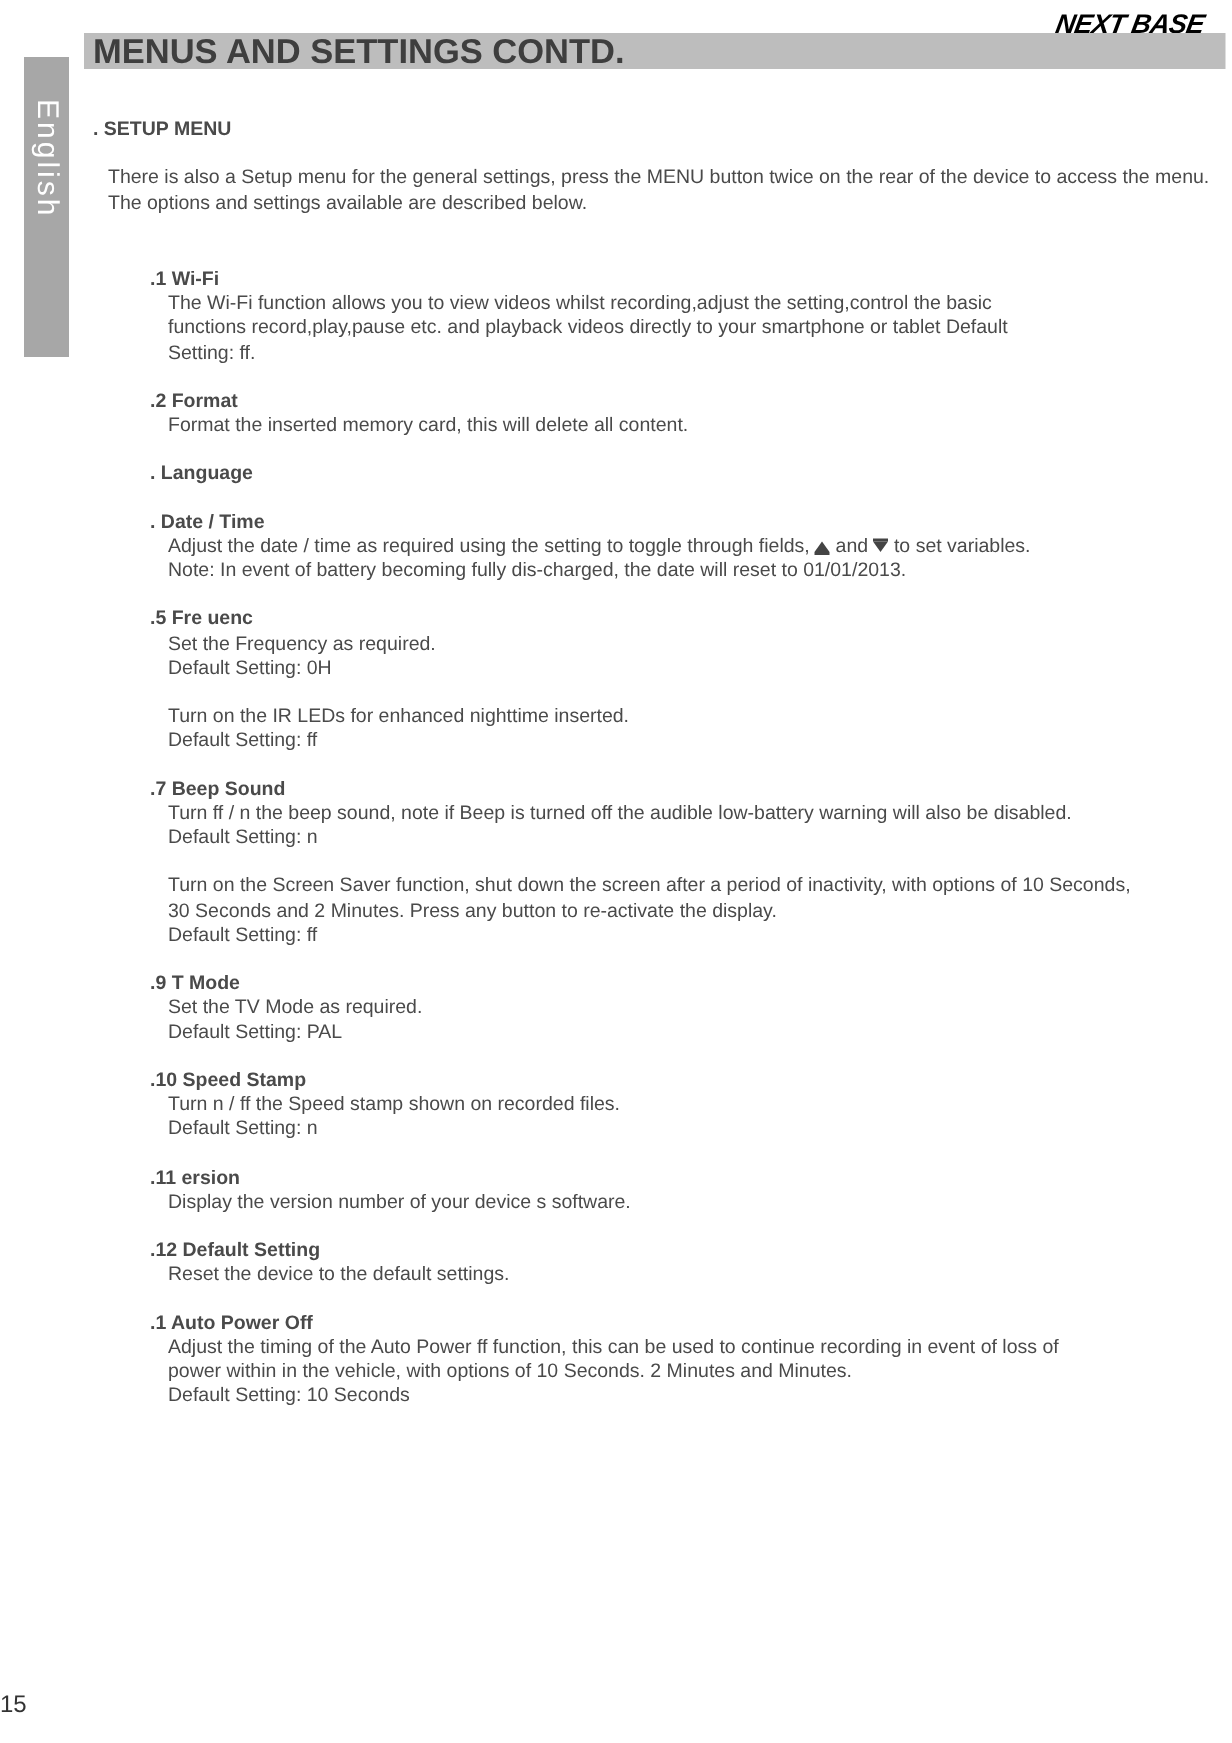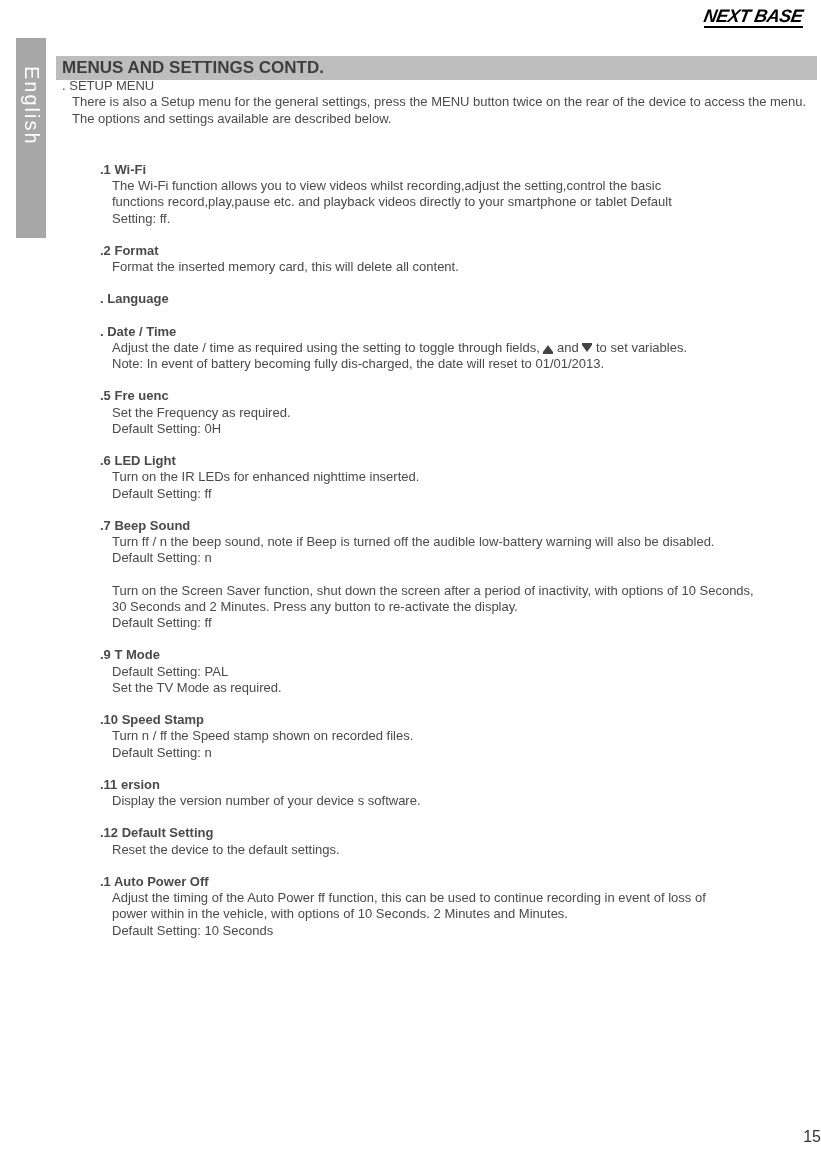--- a/index.html
+++ b/index.html
@@ -48,37 +48,37 @@
     display: flex;
     align-items: center;
     justify-content: flex-start;
     padding-top: 28px;
     letter-spacing: 2px;
   }
   .header-bar {
     position: absolute;
     left: 56px;
     right: 4px;
-    top: 56px;
+    top: 22px;
     height: 24px;
     background: #bdbdbd;
     color: #3e3e3e;
-    font-size: 17px;
+    font-size: 23px;
     font-weight: 700;
     padding-left: 6px;
     line-height: 24px;
   }
   .content {
     position: absolute;
     left: 62px;
     top: 78px;
     right: 10px;
     line-height: 1.25;
   }
-  .intro-title { font-weight: 400; margin-bottom: 0; }
+  .intro-title { font-weight: 700; margin-bottom: 16px; }
   .intro-body { padding-left: 10px; margin-bottom: 2px; }
   .items { padding-left: 38px; margin-top: 35px; }
   .item { margin-bottom: 16px; }
   .item-title { font-weight: 700; }
   .item-body { padding-left: 12px; }
   .arrow-up, .arrow-down {
     display:inline-block; width:0; height:0; vertical-align:middle;
     border-left:5px solid transparent; border-right:5px solid transparent;
     position: relative;
   }
@@ -87,21 +87,21 @@
   .arrow-up::after {
     content:""; position:absolute; left:-5px; top:7px; width:10px; height:2px; background:#444;
   }
   .arrow-down::after {
     content:""; position:absolute; left:-5px; top:-9px; width:10px; height:2px; background:#444;
   }
   .page-num {
     position: absolute;
     bottom: 16px;
     left: 0; right: 0;
-    text-align: right;
+    text-align: left;
     font-size: 16px;
     color: #333;
   }
 </style>
 </head>
 <body>
 
 <div class="brand">
   <span class="x">NEXT BASE</span>
   <span class="line"></span>
@@ -145,21 +145,20 @@
         </div>
       </div>
       <div class="item">
         <div class="item-title">.5 Fre  uenc</div>
         <div class="item-body">
           <div>Set the Frequency as required.</div>
           <div>Default Setting:   0H</div>
         </div>
       </div>
       <div class="item">
-        <div class="item-title">.6 LED Light</div>
         <div class="item-body">
           <div>Turn on the IR LEDs for enhanced nighttime inserted.</div>
           <div>Default Setting:    ff</div>
         </div>
       </div>
       <div class="item">
         <div class="item-title">.7 Beep Sound</div>
         <div class="item-body">
           <div>Turn    ff /    n the beep sound, note if Beep is turned off the audible low-battery warning will also be disabled.</div>
           <div>Default Setting:    n</div>
@@ -168,22 +167,22 @@
       <div class="item">
         <div class="item-body">
           <div>Turn on the Screen Saver function, shut down the screen after a period of inactivity, with options of 10 Seconds,</div>
           <div>30 Seconds and 2 Minutes. Press any button to re-activate the display.</div>
           <div>Default Setting:    ff</div>
         </div>
       </div>
       <div class="item">
         <div class="item-title">.9 T   Mode</div>
         <div class="item-body">
+          <div> Set the TV Mode as required.</div>
           <div> Default Setting: PAL</div>
-          <div> Set the TV Mode as required.</div>
         </div>
       </div>
       <div class="item">
         <div class="item-title">.10 Speed Stamp</div>
         <div class="item-body">
           <div>Turn    n /    ff the Speed stamp shown on recorded files.</div>
           <div>Default Setting:    n</div>
         </div>
       </div>
       <div class="item">

